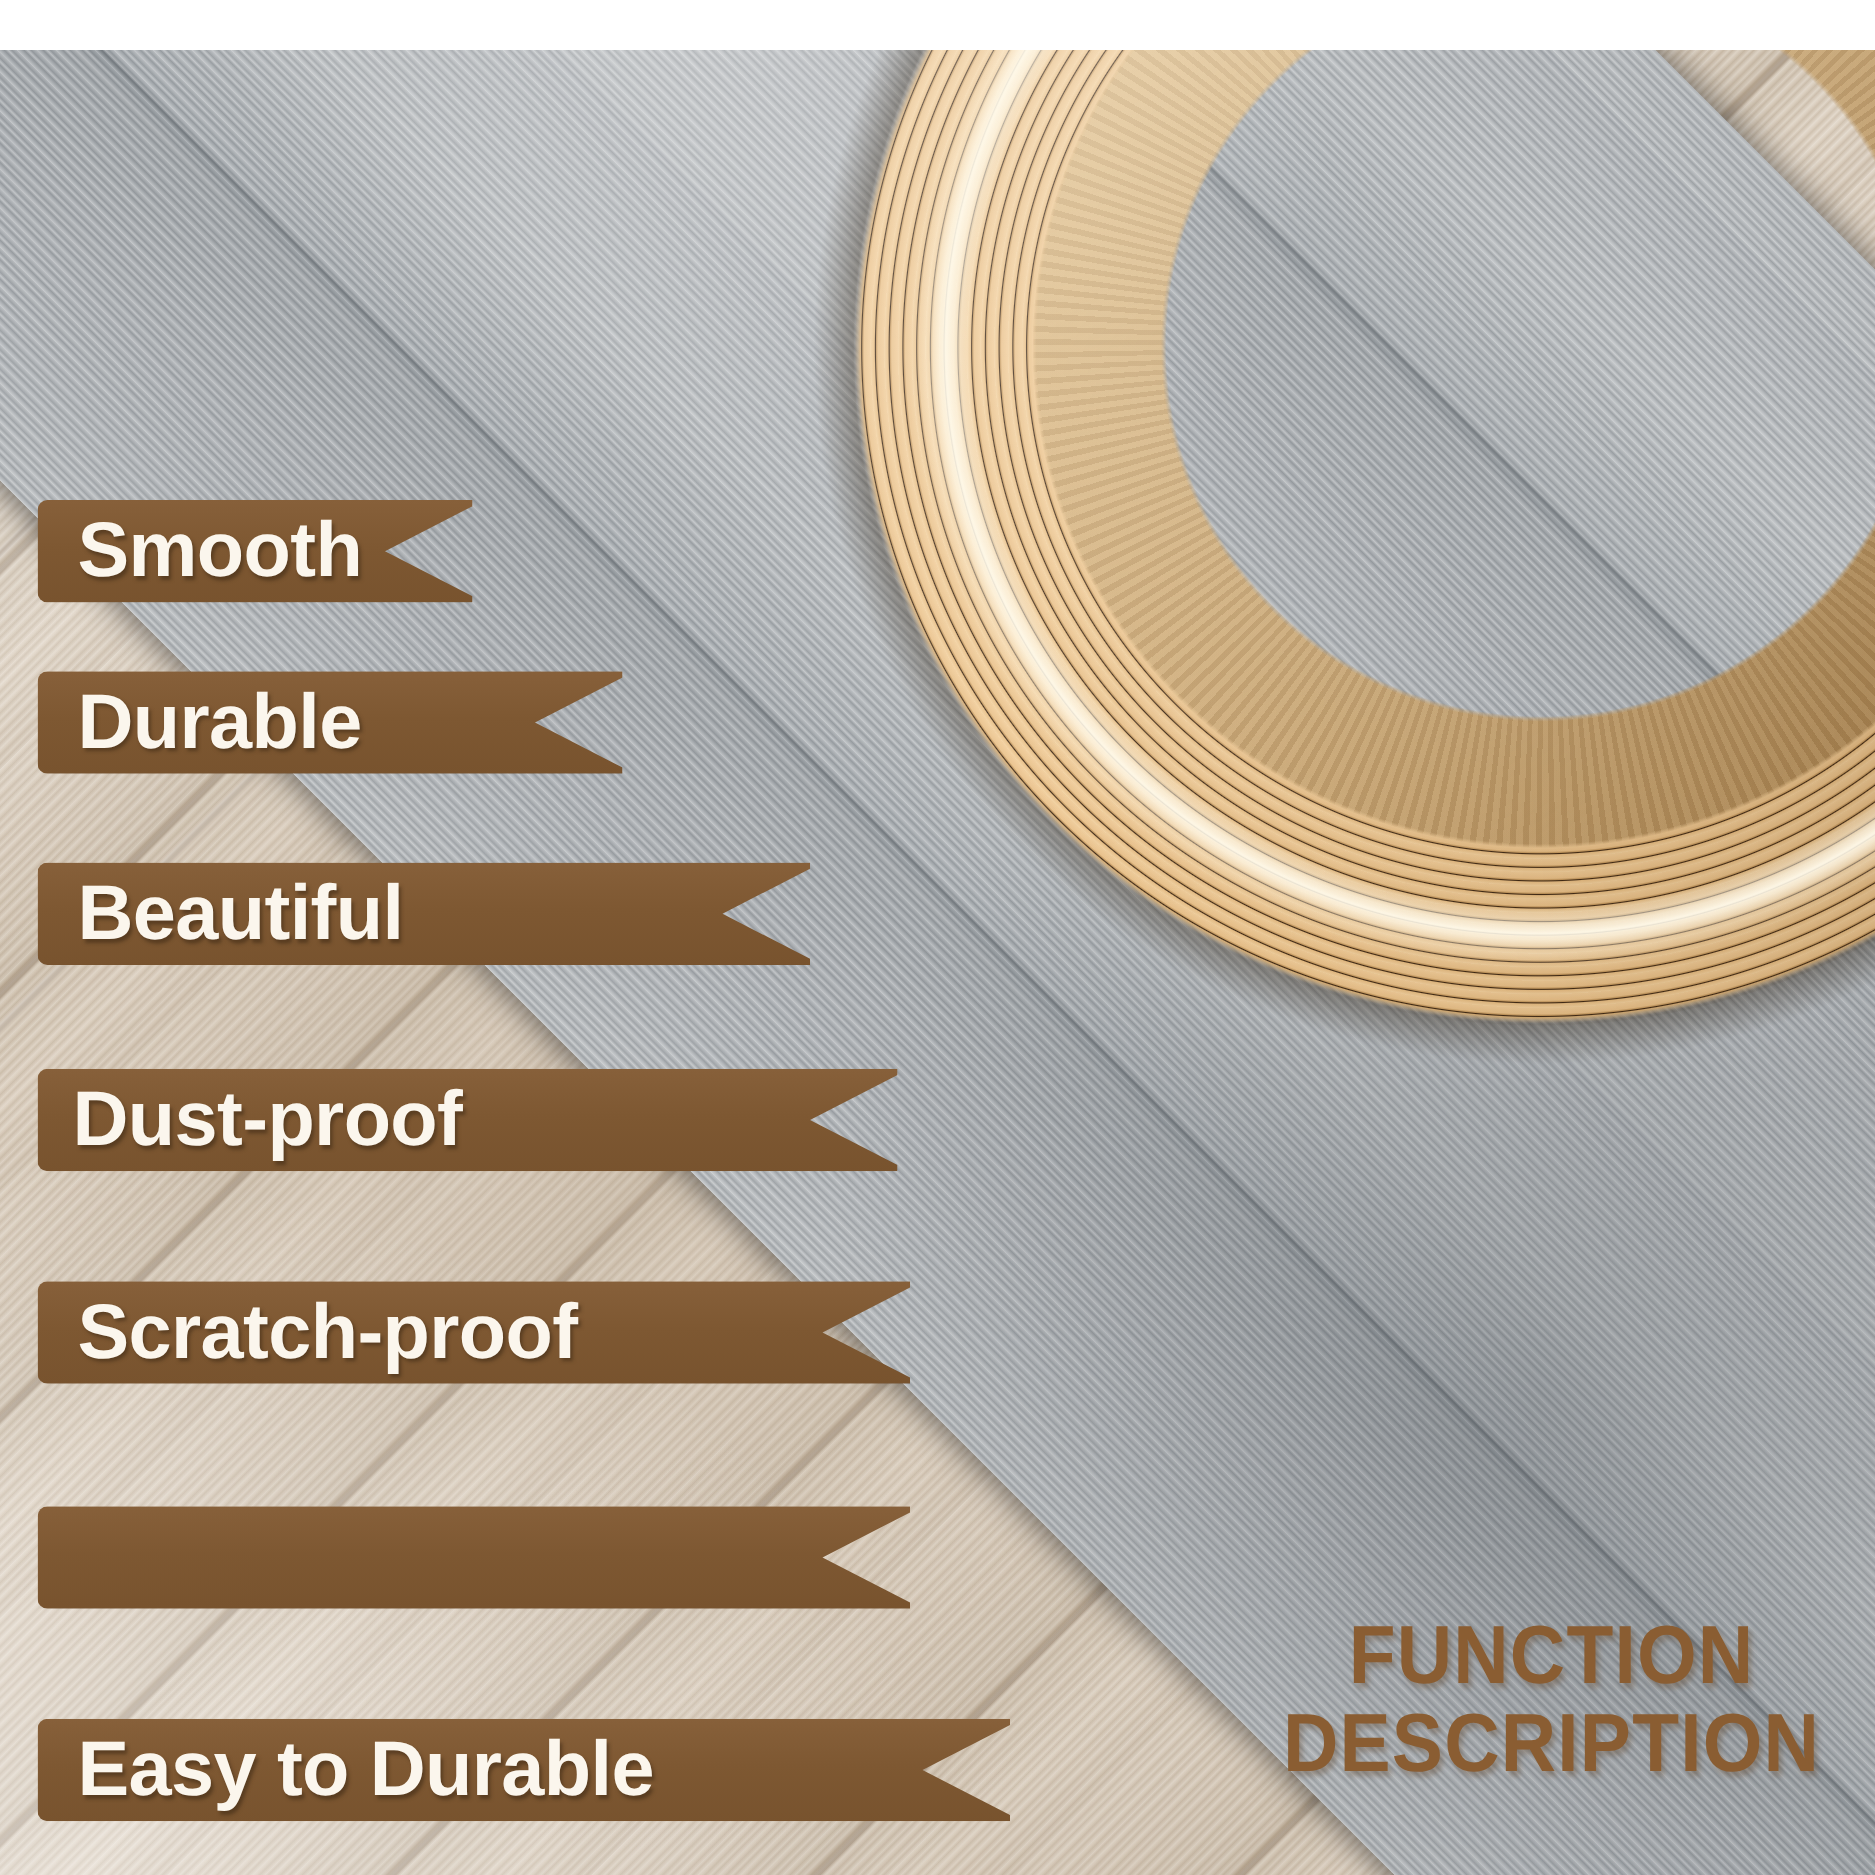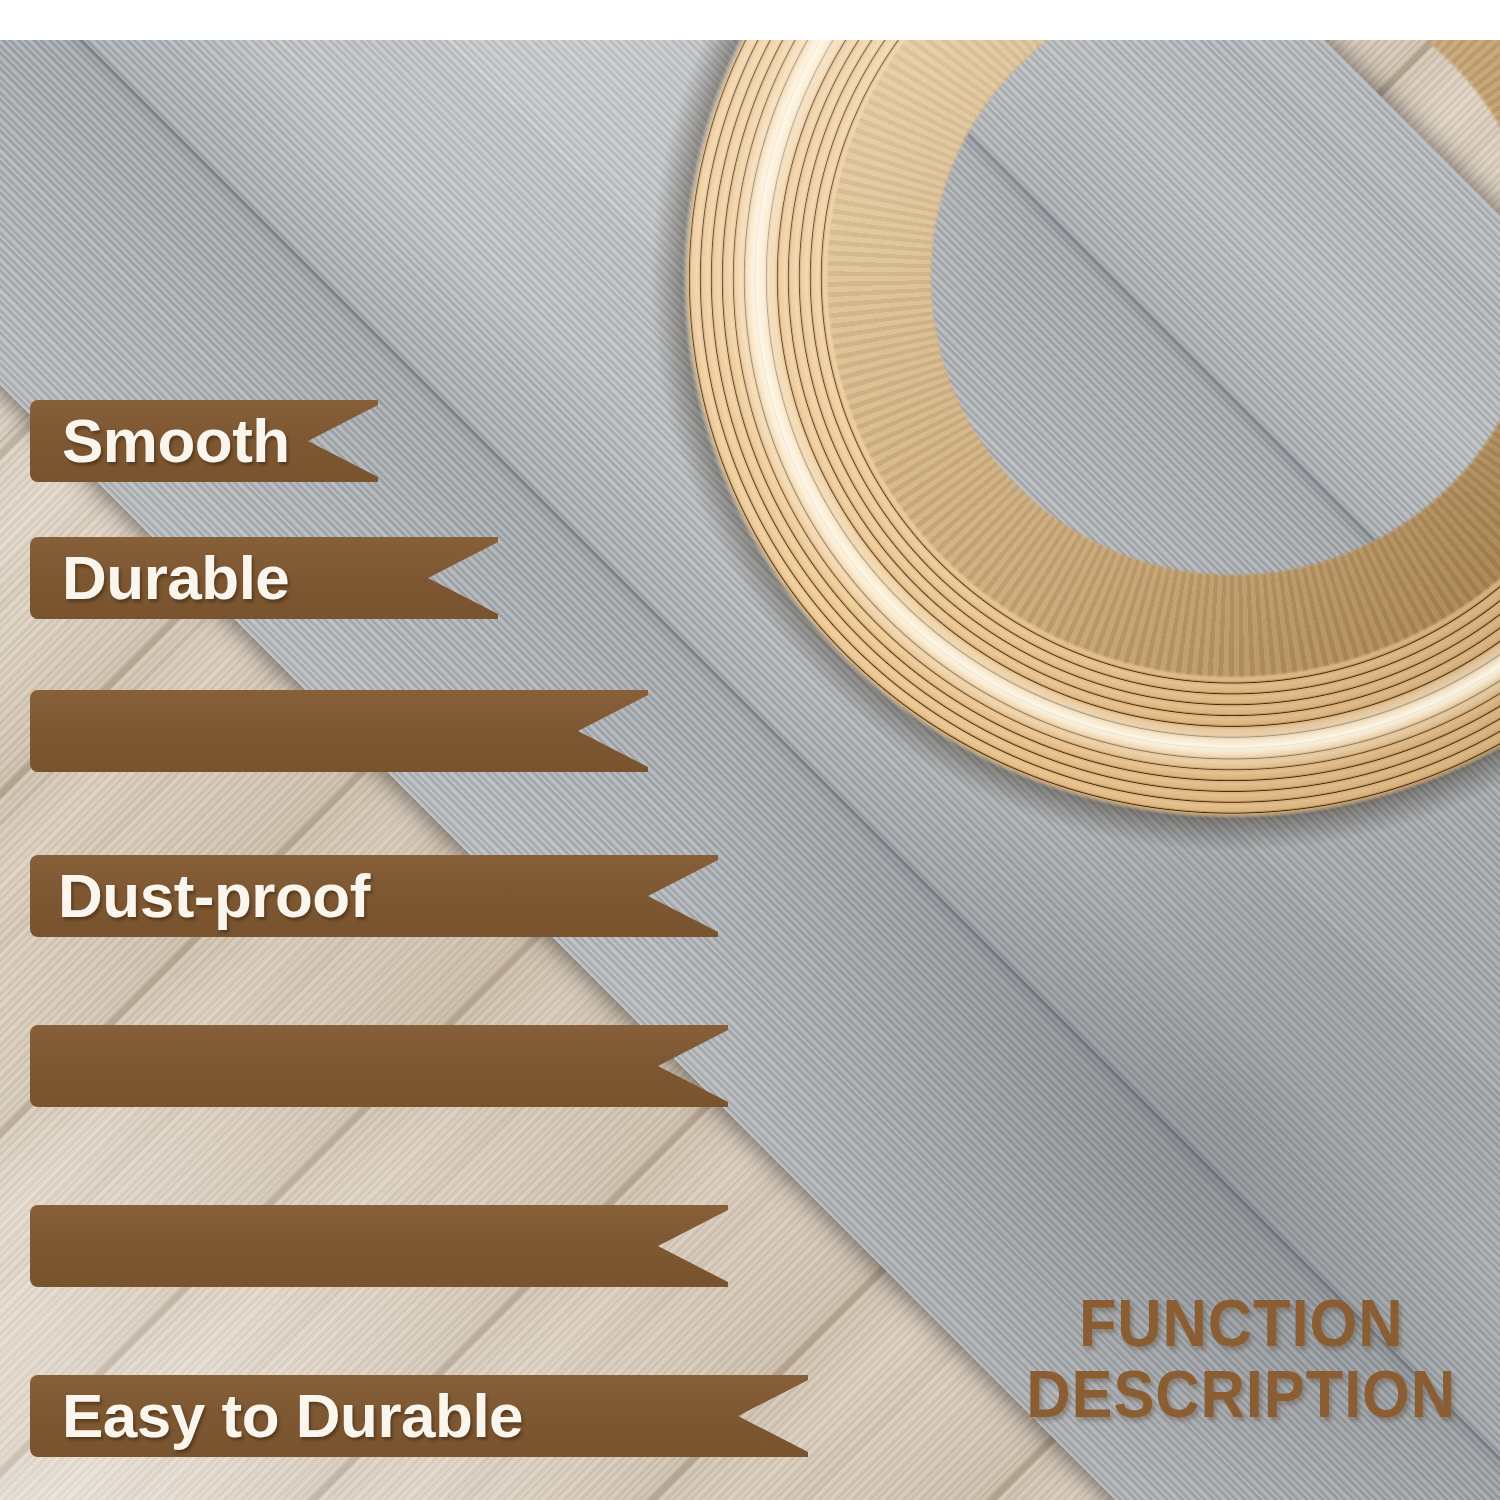--- a/index.html
+++ b/index.html
@@ -213,29 +213,31 @@
       <span class="banner-label">Smooth</span>
     </div>
 
     <div class="banner" style="left:30px;top:497px;width:470px;">
       <span class="banner-body"></span>
       <span class="banner-label">Durable</span>
     </div>
 
     <div class="banner" style="left:30px;top:650px;width:620px;">
       <span class="banner-body"></span>
+      <span class="banner-label">Beautiful</span>
     </div>
 
     <div class="banner" style="left:30px;top:815px;width:690px;padding-left:28px;">
       <span class="banner-body"></span>
       <span class="banner-label">Dust-proof</span>
     </div>
 
     <div class="banner" style="left:30px;top:985px;width:700px;">
       <span class="banner-body"></span>
+      <span class="banner-label">Scratch-proof</span>
     </div>
 
     <div class="banner" style="left:30px;top:1165px;width:700px;">
       <span class="banner-body"></span>
     </div>
 
     <div class="banner" style="left:30px;top:1335px;width:780px;">
       <span class="banner-body"></span>
       <span class="banner-label">Easy to Durable</span>
     </div>

